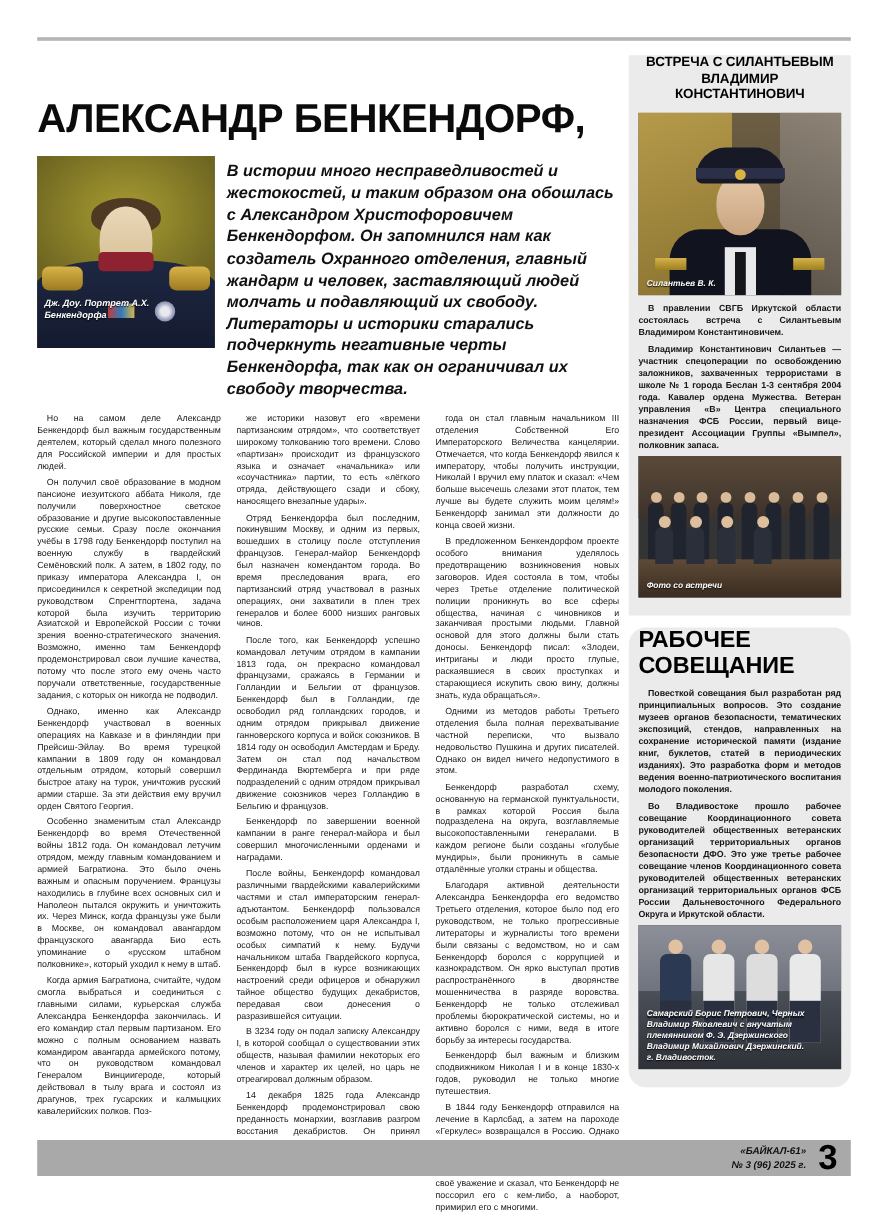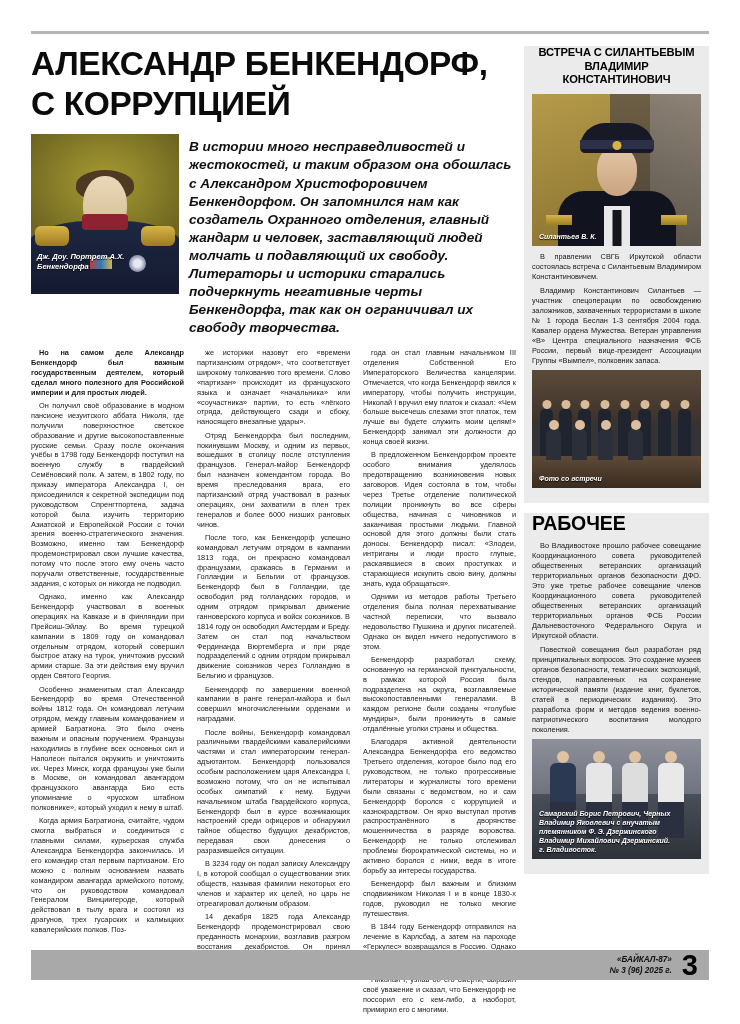--- a/index.html
+++ b/index.html
@@ -15,21 +15,21 @@
   .top-rule{position:absolute;left:31px;top:31px;width:678px;height:3px;background:#b5b5b5;}
 
   
   .article{position:absolute;left:31px;top:44px;width:485px;}
 
   .headline{
     font-weight:bold;font-size:33.5px;line-height:1.20;
     letter-spacing:-0.4px;color:#0b0b0b;margin:0 0 10px 0;
     text-transform:uppercase;
   }
-  .headline div{white-space:nowrap;}
+  .headline div{white-space:nowrap;margin-top:36px;}
 
   
   .lead-wrap{display:flex;gap:10px;align-items:flex-start;margin-top:6px;}
   .portrait{
     width:148px;height:160px;flex:0 0 148px;position:relative;overflow:hidden;
     background:#5a5326;
   }
   .portrait .pt-bg{position:absolute;inset:0;
     background:
       radial-gradient(ellipse 60% 45% at 50% 30%, #a89a32 0%, #8e842a 45%, #6e6522 100%);
@@ -76,26 +76,26 @@
   .lead-text{
     flex:1;font-style:italic;font-weight:bold;font-size:13.6px;line-height:1.33;
     color:#111;padding-top:4px;
   }
 
   
   .cols{display:flex;gap:13px;margin-top:11px;}
   .col{width:153px;font-size:7.35px;line-height:1.345;color:#16181a;text-align:justify;
        hyphens:auto;}
   .col p{margin:0 0 3.5px 0;text-indent:8px;}
-  .col p.bold-intro{font-weight:bold;text-indent:8px;}
+  .col p.bold-intro{font-weight:normal;text-indent:8px;}
 
   
   .rail{position:absolute;left:524px;top:44px;width:185px;}
   .card{background:#ebebeb;padding:0 8px 9px 8px;box-sizing:border-box;width:185px;}
-  .card + .card{margin-top:10px;}
+  .card + .card{margin-top:10px;border-radius:14px;}
   .card-title{
     font-weight:bold;font-size:11.2px;line-height:1.22;text-align:center;color:#000;
     letter-spacing:-0.1px;margin:2px 0 7px 0;text-transform:uppercase;
   }
   .card-title.left{text-align:left;font-size:19.5px;line-height:1.12;margin:1px 0 6px 0;}
 
   .photo{position:relative;width:169px;overflow:hidden;background:#2a2a2a;}
   .photo-cap{
     position:absolute;left:7px;bottom:5px;right:6px;color:#fff;
     font-style:italic;font-weight:bold;font-size:7px;line-height:1.3;
@@ -150,21 +150,21 @@
      background:linear-gradient(180deg,#8d9099,#6f737d);}
   .ph-vlad .grnd{position:absolute;left:0;bottom:0;width:100%;height:54%;
      background:linear-gradient(180deg,#4a4f58,#2e3238);}
   .ph-vlad .m{position:absolute;bottom:18%;width:26px;height:62%;border-radius:6px 6px 0 0;}
   .ph-vlad .m i{position:absolute;left:50%;top:-12px;transform:translateX(-50%);
      width:12px;height:12px;border-radius:50%;background:#e0c2a2;display:block;}
   .ph-vlad .m u{position:absolute;left:0;bottom:0;width:100%;height:48%;
      background:#2b3040;display:block;}
 
   .card p{margin:0 0 3.5px 0;font-size:7.35px;line-height:1.37;color:#161616;
-     text-align:justify;text-indent:8px;hyphens:auto;}
+     text-align:justify;text-indent:8px;hyphens:auto;font-weight:bold;}
   .card .phwrap{margin:4px 0 6px 0;}
 
   
   .footer{position:absolute;left:31px;bottom:44px;width:678px;height:30px;
      background:#a9a9a9;display:flex;align-items:center;justify-content:flex-end;
      padding-right:12px;box-sizing:border-box;gap:10px;}
   .footer-txt{text-align:right;font-style:italic;font-weight:bold;font-size:8.2px;
      line-height:1.35;color:#111;}
   .footer-page{font-weight:bold;font-size:29px;line-height:1;color:#000;
      letter-spacing:-1px;}
@@ -173,21 +173,20 @@
 <body>
 
 <div class="page">
 
   <div class="top-rule"></div>
 
   <div class="article">
 
     <div class="headline">
       <div>АЛЕКСАНДР БЕНКЕНДОРФ,</div>
-      <div>С КОРРУПЦИЕЙ</div>
     </div>
 
     <div class="lead-wrap">
 
       <div class="portrait">
         <div class="pt-bg"></div>
         <div class="pt-hair"></div>
         <div class="pt-face"></div>
         <div class="pt-body"></div>
         <div class="pt-collar"></div>
@@ -307,24 +306,25 @@
               <i></i>
             </div>
           <div class="photo-cap">Фото со встречи</div>
         </div>
       </div>
     </div>
 
     <div class="card">
       <div class="card-title left">
         <div>РАБОЧЕЕ</div>
-      </div>
-
+        <div>СОВЕЩАНИЕ</div>
+      </div>
+
+      <p>Повесткой совещания был разработан ряд принципиальных вопросов. Это создание музеев органов безопасности, тематических экспозиций, стендов, направленных на сохранение исторической памяти (издание книг, буклетов, статей в периодических изданиях). Это разработка форм и методов ведения военно-патриотического воспитания молодого поколения.</p>
       <p>Во Владивостоке прошло рабочее совещание Координационного совета руководителей общественных ветеранских организаций территориальных органов безопасности ДФО. Это уже третье рабочее совещание членов Координационного совета руководителей общественных ветеранских организаций территориальных органов ФСБ России Дальневосточного Федерального Округа и Иркутской области.</p>
-      <p>Повесткой совещания был разработан ряд принципиальных вопросов. Это создание музеев органов безопасности, тематических экспозиций, стендов, направленных на сохранение исторической памяти (издание книг, буклетов, статей в периодических изданиях). Это разработка форм и методов ведения военно-патриотического воспитания молодого поколения.</p>
 
       <div class="phwrap">
         <div class="photo ph-vlad">
           <div class="sky"></div>
           <div class="grnd"></div>
           <div class="m" style="left:18px;background:#2b3a52;">
               <i></i>
               <u></u>
             </div>
           <div class="m" style="left:54px;background:#e6e6e6;">
@@ -347,19 +347,19 @@
             <div>г. Владивосток.</div>
           </div>
         </div>
       </div>
     </div>
 
   </div>
 
   <div class="footer">
     <div class="footer-txt">
-      <div>«БАЙКАЛ-87»</div>
+      <div>«БАЙКАЛ-61»</div>
       <div>№ 3 (96) 2025 г.</div>
     </div>
     <div class="footer-page">3</div>
   </div>
 
 </div>
 
 </body></html>

